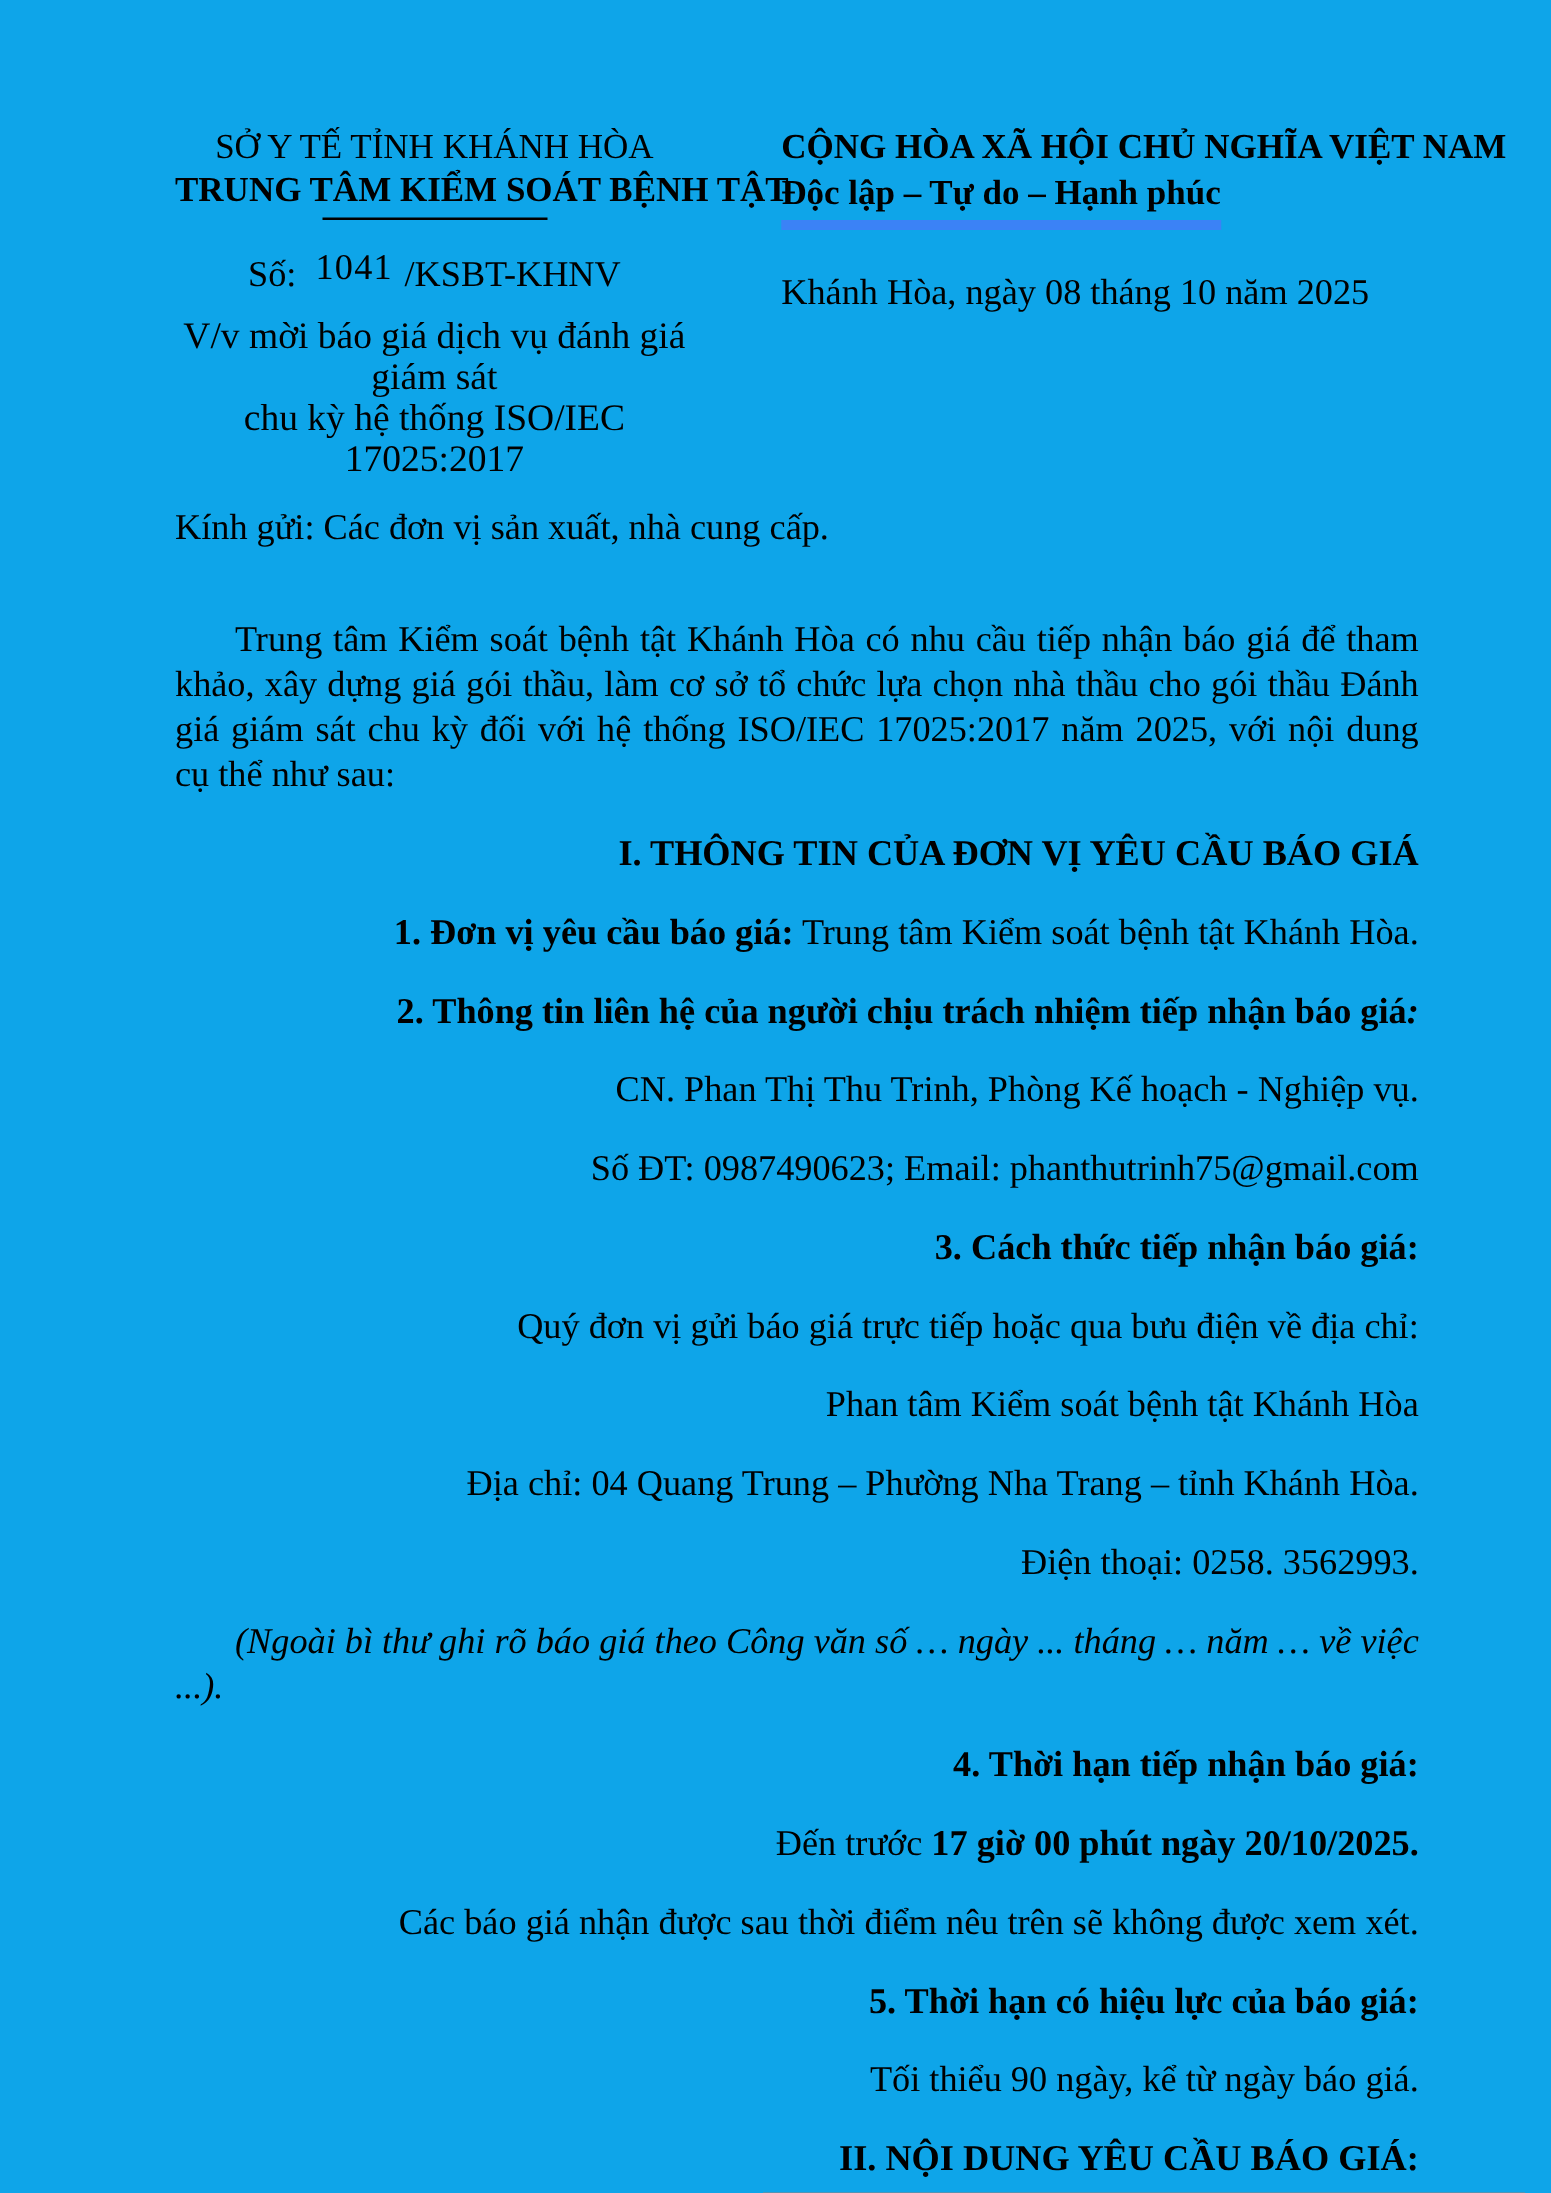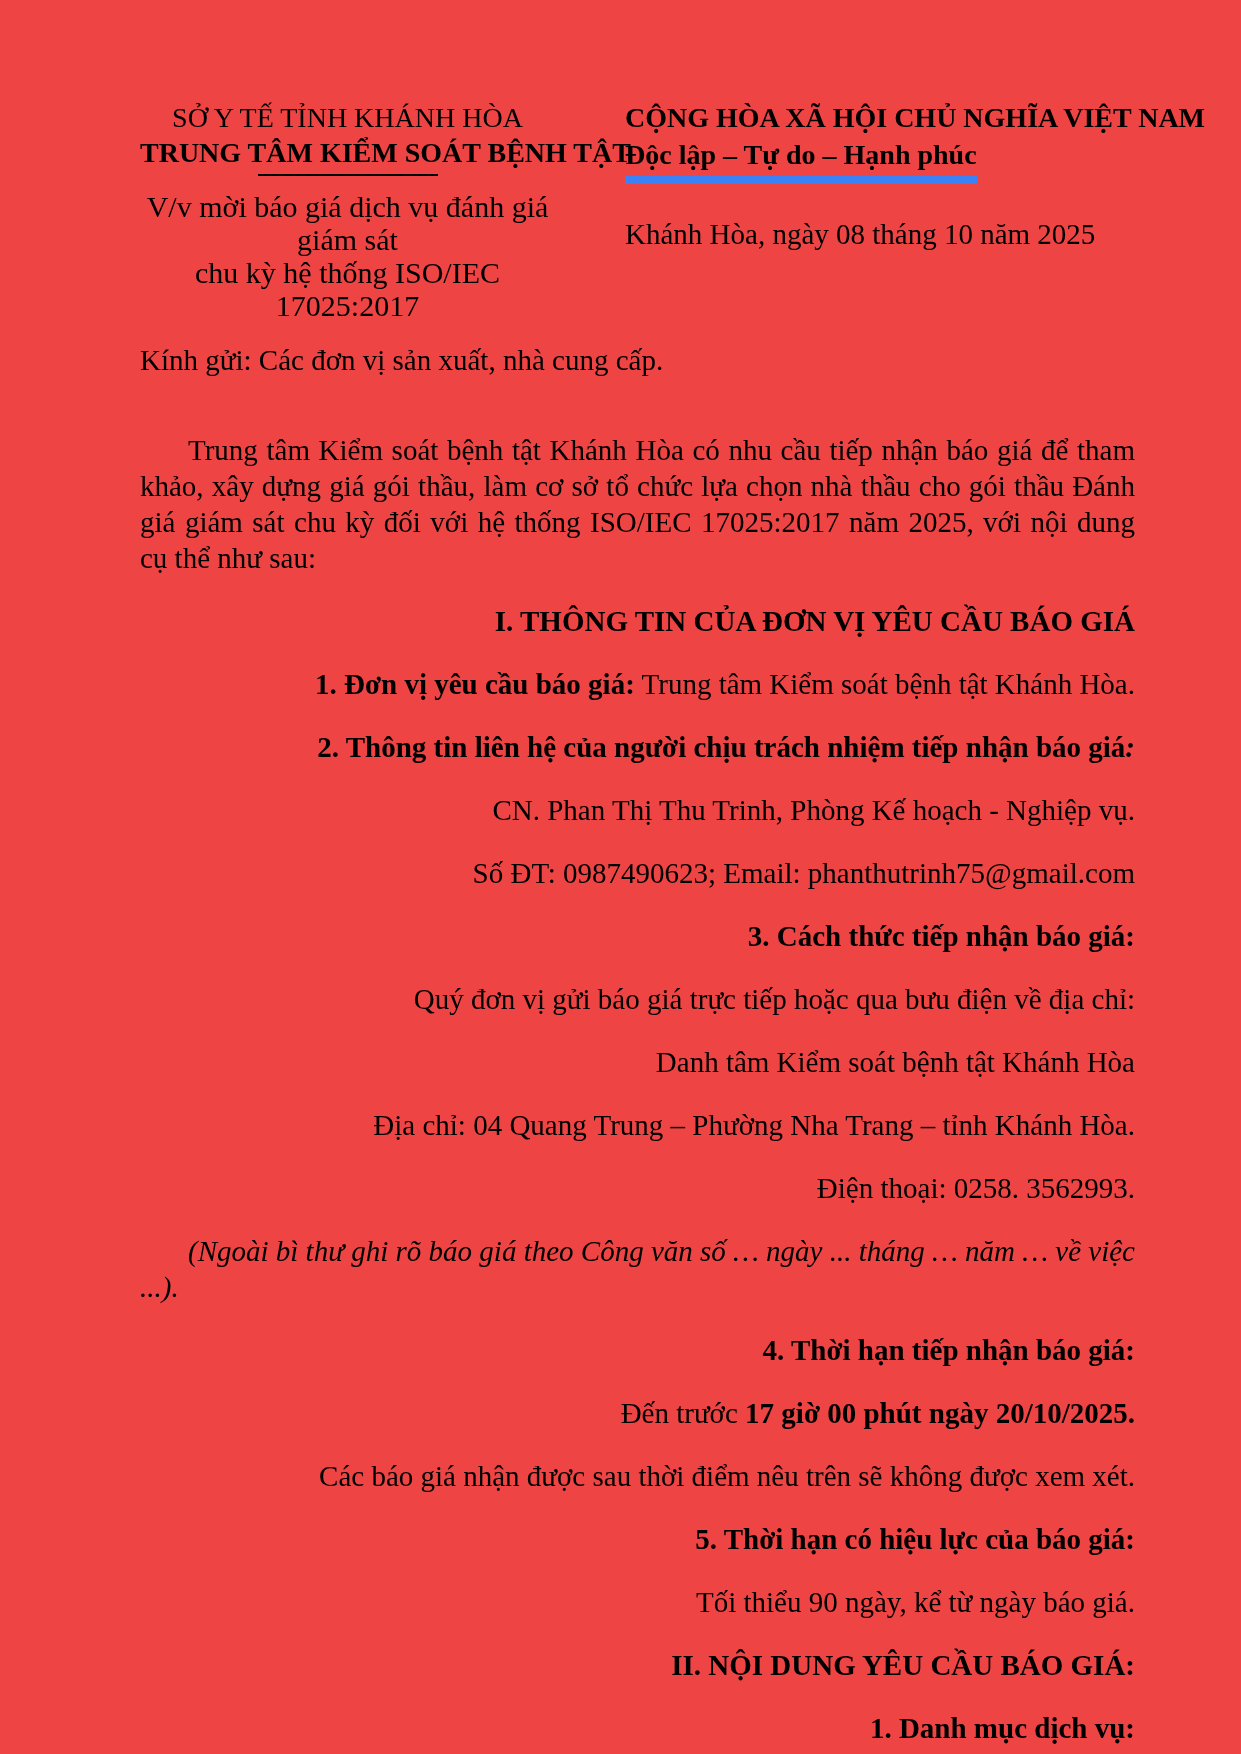--- a/index.html
+++ b/index.html
@@ -5,21 +5,21 @@
   html, body {
     margin: 0;
     padding: 0;
     background: #888;
   }
   .page {
     position: relative;
     width: 1241px;
     height: 1754px;
     margin: 0 auto;
-    background: #ef4444;
+    background: #0ea5e9;
     color: #000000;
     font-family: "Liberation Serif", "DejaVu Serif", serif;
     box-sizing: border-box;
     padding: 100px 106px 0 140px;
     overflow: hidden;
   }
   
   .header-row {
     display: flex;
     flex-direction: row;
@@ -116,20 +116,25 @@
 <body>
 
 <div class="page">
 
   <div class="header-row">
     <div class="header-left">
       <div class="org-line1">SỞ Y TẾ TỈNH KHÁNH HÒA</div>
       <div class="org-line2">TRUNG TÂM KIỂM SOÁT BỆNH TẬT</div>
       <div class="short-rule"></div>
 
+      <div class="docnum-line">
+        <span>Số:</span>
+        <span class="docnum-number">1041</span>
+        <span>/KSBT-KHNV</span>
+      </div>
 
       <div class="subject-block">
         <div>V/v mời báo giá dịch vụ đánh giá giám sát</div>
         <div>chu kỳ hệ thống ISO/IEC 17025:2017</div>
       </div>
     </div>
 
     <div class="header-right">
       <div class="nat-line1">CỘNG HÒA XÃ HỘI CHỦ NGHĨA VIỆT NAM</div>
       <div class="nat-line2">Độc lập – Tự do – Hạnh phúc</div>
@@ -148,21 +153,21 @@
   <p class="body-text no-justify"><span class="bold">2. Thông tin liên hệ của người chịu trách nhiệm tiếp nhận báo giá</span><span class="bold-italic">:</span></p>
 
   <p class="body-text no-justify">CN. Phan Thị Thu Trinh, Phòng Kế hoạch - Nghiệp vụ.</p>
 
   <p class="body-text no-justify">Số ĐT: 0987490623; Email: phanthutrinh75@gmail.com</p>
 
   <p class="body-text bold no-justify">3. Cách thức tiếp nhận báo giá:</p>
 
   <p class="body-text no-justify">Quý đơn vị gửi báo giá trực tiếp hoặc qua bưu điện về địa chỉ:</p>
 
-  <p class="body-text no-justify">Danh tâm Kiểm soát bệnh tật Khánh Hòa</p>
+  <p class="body-text no-justify">Phan tâm Kiểm soát bệnh tật Khánh Hòa</p>
 
   <p class="body-text no-justify">Địa chỉ: 04 Quang Trung – Phường Nha Trang – tỉnh Khánh Hòa.</p>
 
   <p class="body-text no-justify">Điện thoại: 0258. 3562993.</p>
 
   <p class="body-text italic">(Ngoài bì thư ghi rõ báo giá theo Công văn số … ngày ... tháng … năm … về việc ...).</p>
 
   <p class="body-text bold no-justify">4. Thời hạn tiếp nhận báo giá:</p>
 
   <p class="body-text no-justify"><span>Đến trước </span><span class="bold">17 giờ 00 phút ngày 20/10/2025.</span></p>

